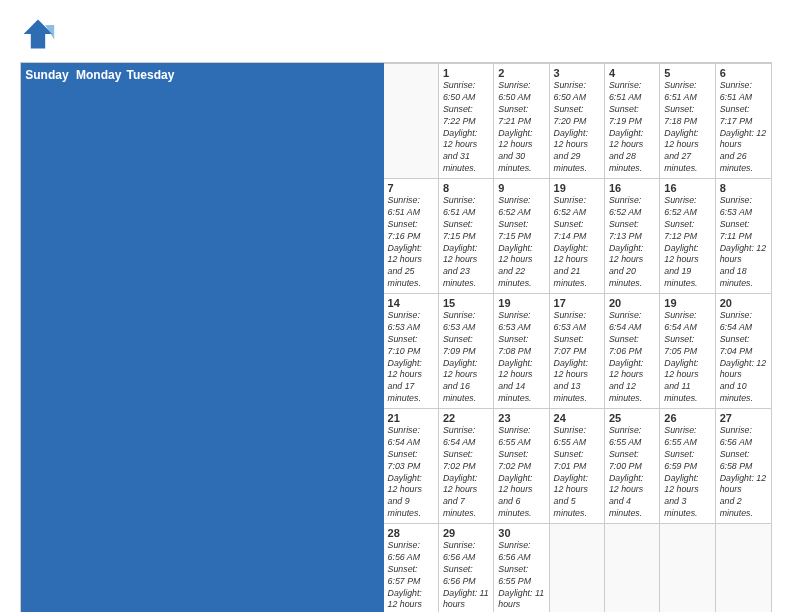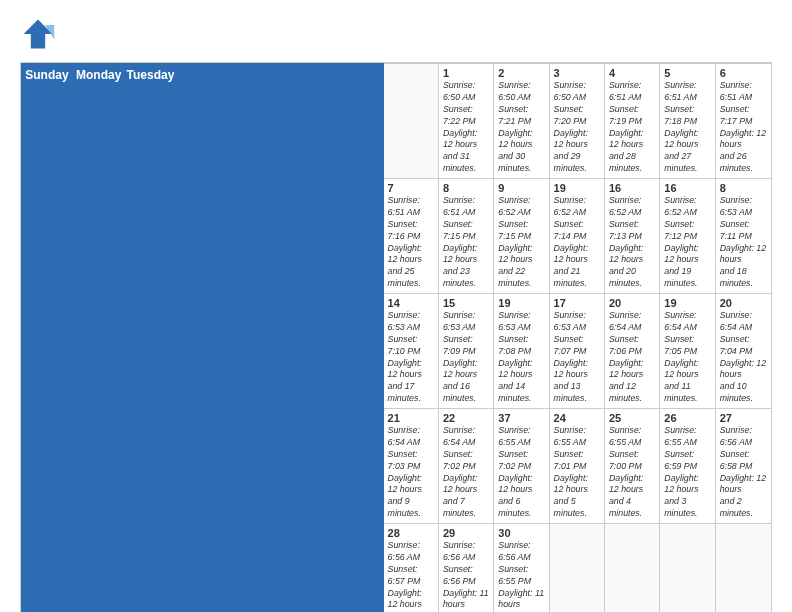--- a/index.html
+++ b/index.html
@@ -293,21 +293,21 @@
 and 9 minutes.</div>
           </div>
           <div class="cal-cell">
             <div class="day-num">22</div>
             <div class="day-info" style="white-space: pre-line;">Sunrise: 6:54 AM
 Sunset: 7:02 PM
 Daylight: 12 hours
 and 7 minutes.</div>
           </div>
           <div class="cal-cell">
-            <div class="day-num">37</div>
+            <div class="day-num">23</div>
             <div class="day-info" style="white-space: pre-line;">Sunrise: 6:55 AM
 Sunset: 7:02 PM
 Daylight: 12 hours
 and 6 minutes.</div>
           </div>
           <div class="cal-cell">
             <div class="day-num">24</div>
             <div class="day-info" style="white-space: pre-line;">Sunrise: 6:55 AM
 Sunset: 7:01 PM
 Daylight: 12 hours

